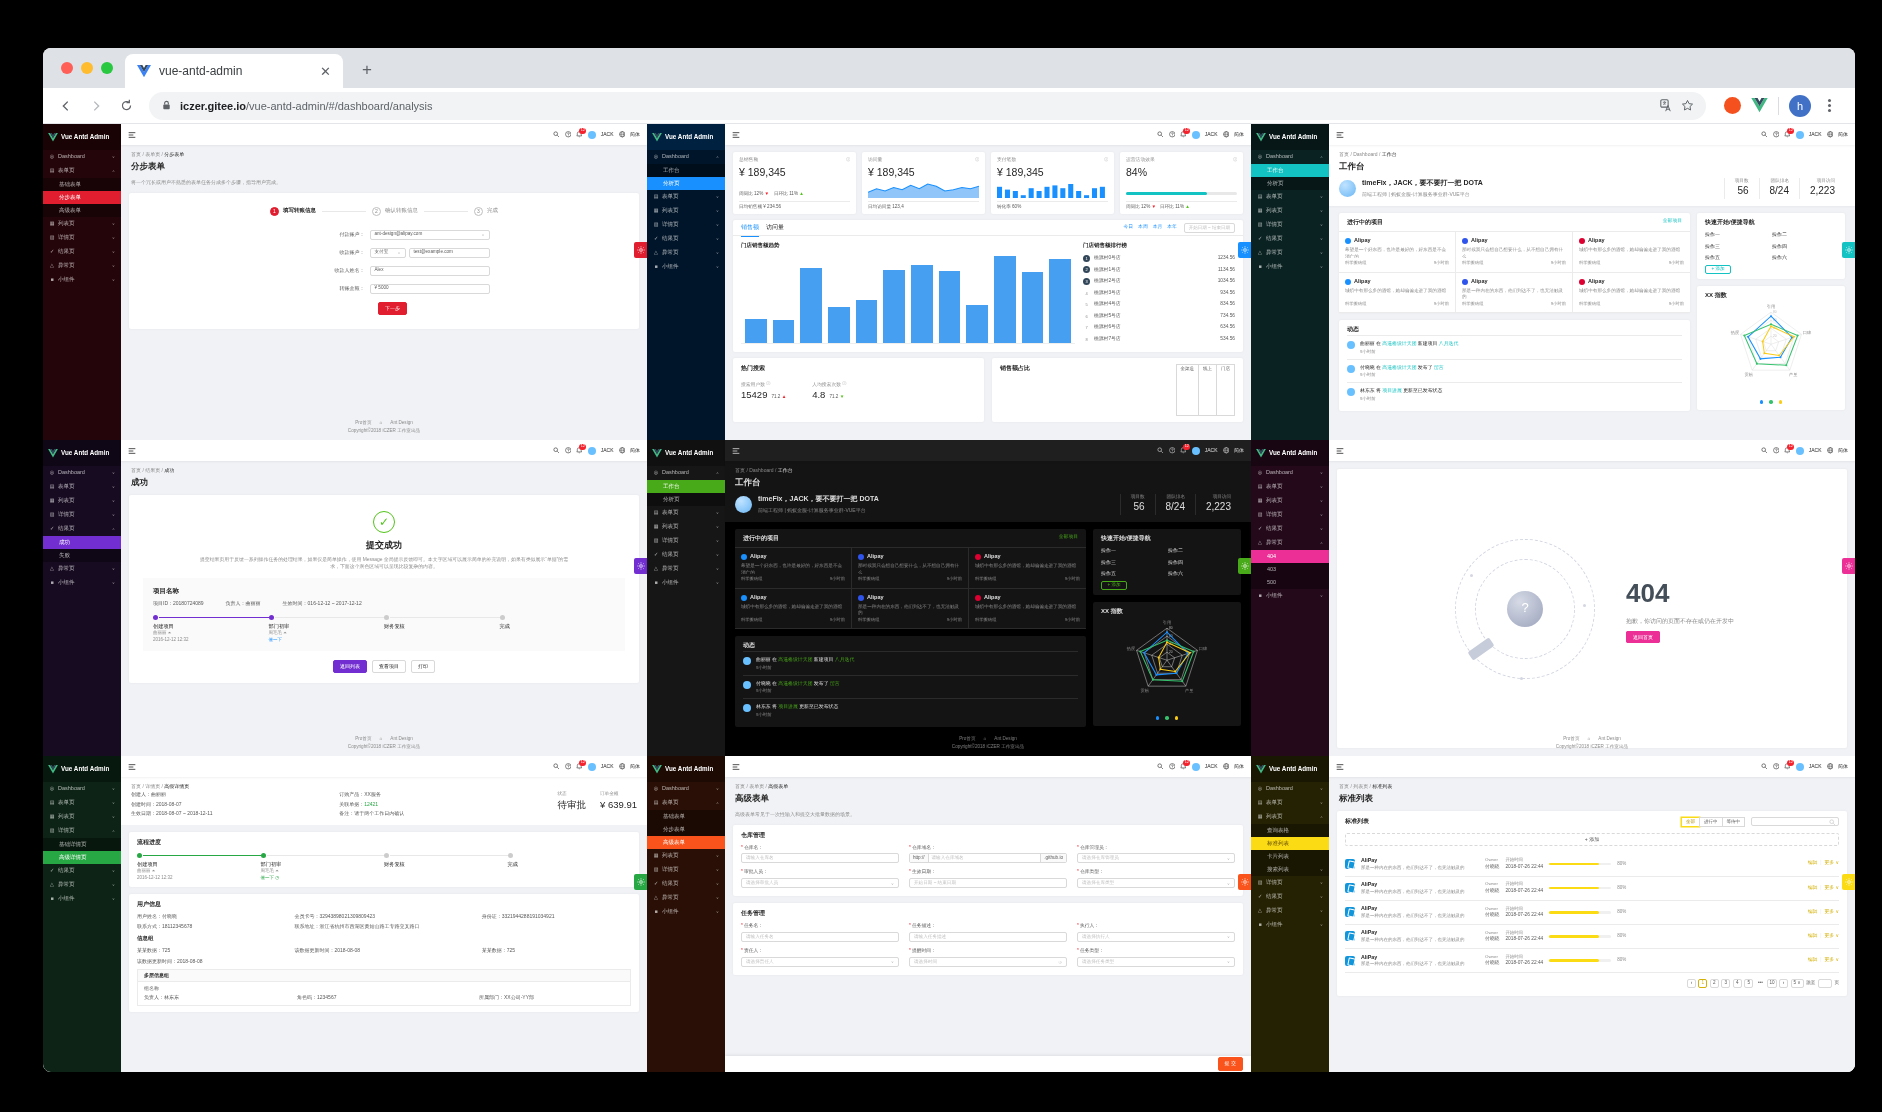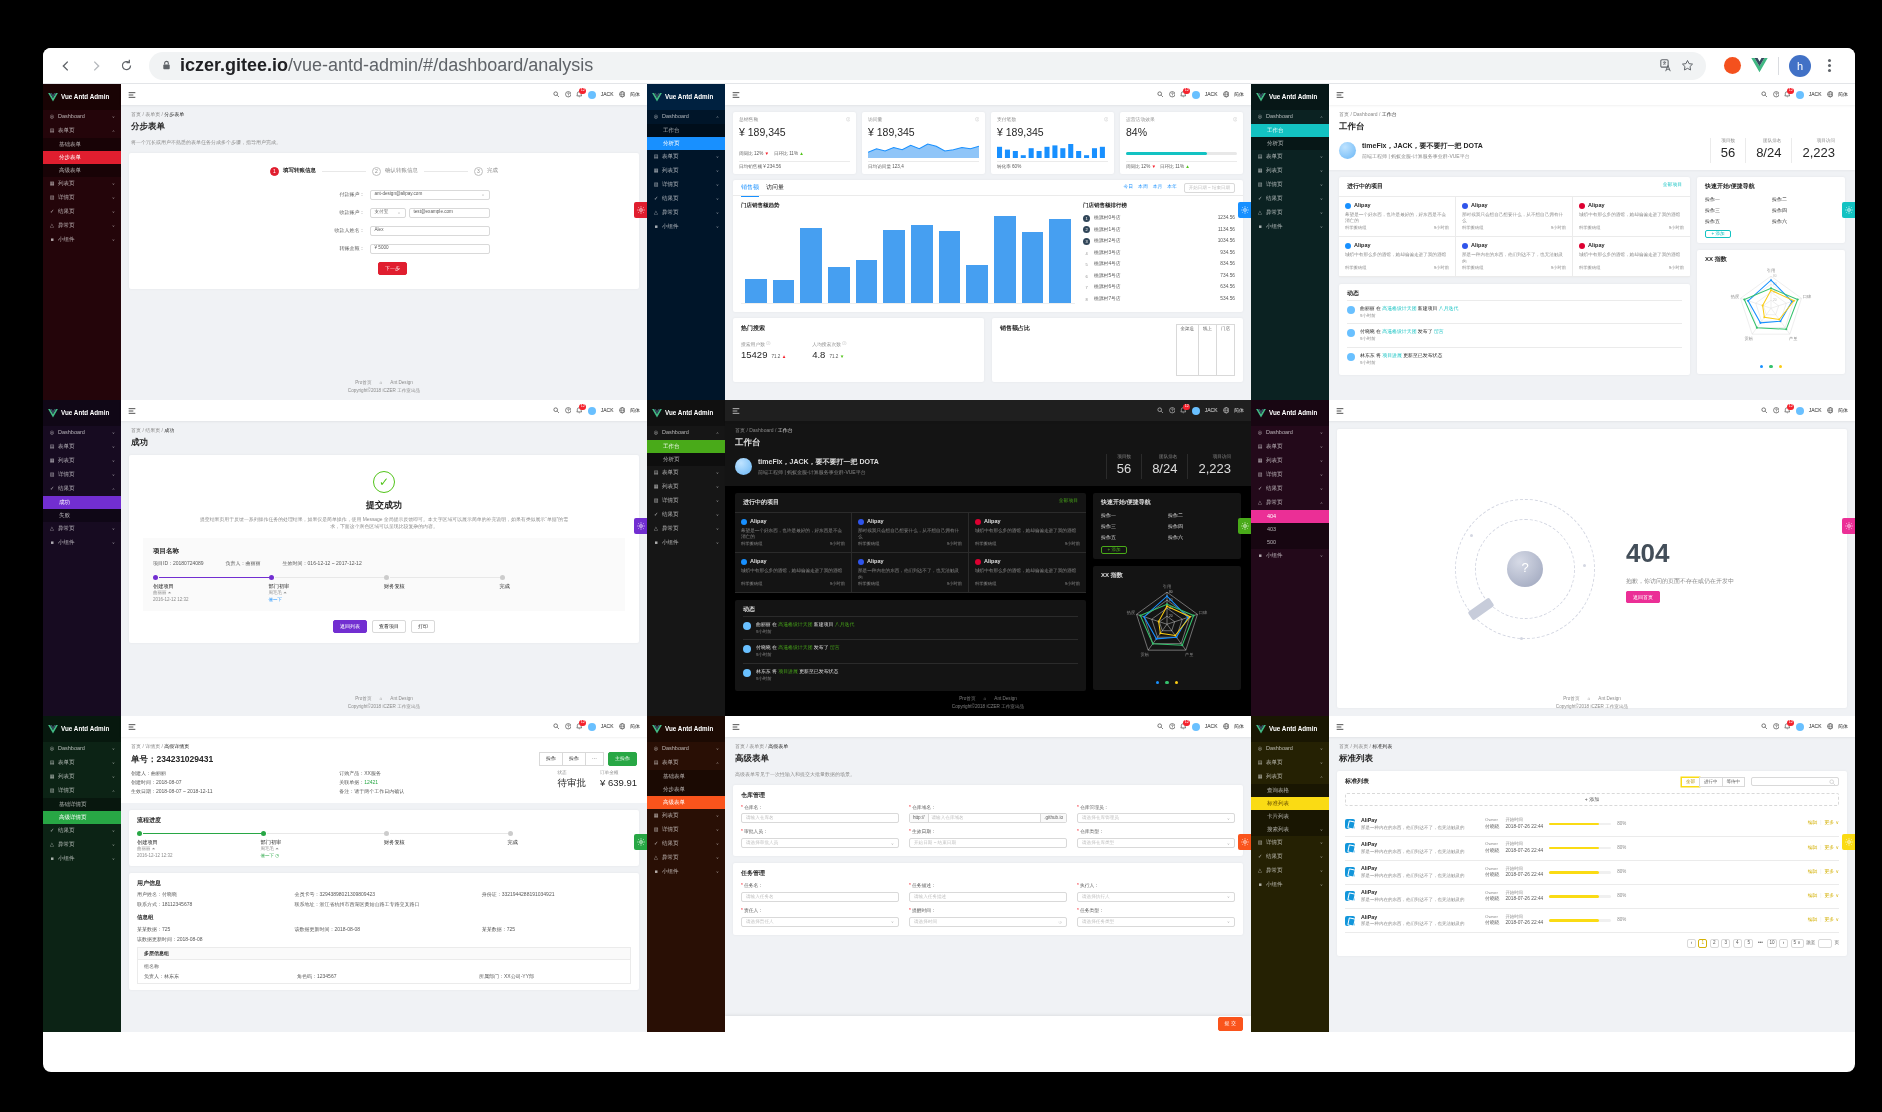--- a/index.html
+++ b/index.html
@@ -11,21 +11,21 @@
 .light{width:12px;height:12px;border-radius:50%}
 .l-red{background:#ff5f57}.l-yel{background:#febc2e}.l-grn{background:#28c840}
 .tab{position:absolute;left:82px;bottom:0;height:34px;width:218px;background:#fff;border-radius:8px 8px 0 0;display:flex;align-items:center;gap:8px;padding:0 12px}
 .tab-title{font-size:12px;color:#3c4043;flex:1;white-space:nowrap;overflow:hidden}
 .tab-close{color:#5f6368;font-size:13px;cursor:default}
 .newtab{position:absolute;left:312px;bottom:6px;width:24px;height:24px;color:#5f6368;font-size:17px;text-align:center;line-height:23px}
 .toolbar{height:36px;background:#fff;display:flex;align-items:center;gap:4px;padding:0 10px;border-bottom:1px solid #e3e5e8}
 .navbtn{width:26px;height:26px;display:flex;align-items:center;justify-content:center;color:#5f6368}
 .navbtn.dis{color:#b6b9bd}
 .urlbar{flex:1;height:28px;background:#f1f3f4;border-radius:14px;display:flex;align-items:center;padding:0 12px;gap:8px;margin:0 6px}
-.url{font-size:18px;color:#202124;white-space:nowrap;overflow:hidden;flex:1}
+.url{font-size:11px;color:#202124;white-space:nowrap;overflow:hidden;flex:1}
 .url .path{color:#5f6368}
 .ubtn{color:#5f6368;display:flex;align-items:center}
 .ext{display:flex;align-items:center;gap:10px;padding:0 8px}
 .extdot{width:17px;height:17px;border-radius:50%;background:#f4511e}
 .vline{width:1px;height:18px;background:#dadce0}
 .avatar-h{width:22px;height:22px;border-radius:50%;background:#4171c6;color:#fff;font-size:11px;display:flex;align-items:center;justify-content:center}
 .kebab{color:#5f6368;font-size:13px;letter-spacing:0;width:16px;text-align:center;line-height:5px}
 .kebab i{display:block;width:3px;height:3px;background:#5f6368;border-radius:50%;margin:2px auto}
 
 .grid{display:grid;grid-template-columns:repeat(3,1fr);grid-template-rows:repeat(3,316px);height:948px;background:#fff}
@@ -96,21 +96,21 @@
 .seg{border:1px solid #d9d9d9;font-size:4.5px;padding:1px 4px;color:#595959;margin-left:-1px}
 
 .wp-head{background:var(--card);padding:0 0 7px;flex:none;box-shadow:0 1px 2px rgba(0,0,0,.04)}
 .wp-hero{display:flex;align-items:center;padding:2px 10px 0;gap:6px}
 .wp-av{width:17px;height:17px;border-radius:50%;background:radial-gradient(circle at 35% 30%,#bfe3ff,#69b6f5);flex:none}
 .wp-greet{font-size:7px;font-weight:bold;color:var(--tx)}
 .wp-sub{font-size:5px;color:var(--sub);margin-top:2px}
 .wp-stats{margin-left:auto;display:flex}
 .wp-stat{padding:0 10px;border-left:1px solid var(--bd);text-align:right}
 .wp-stat .lb{font-size:4.6px;color:var(--sub)}
-.wp-stat .v{font-size:13px;color:var(--tx)}
+.wp-stat .v{font-size:10px;color:var(--tx)}
 .wp-body{display:flex;gap:7px;padding:7px 10px;flex:1;min-height:0}
 .wp-left{flex:1;min-width:0}
 .wp-right{width:148px;flex:none}
 .projcard{padding:0}
 .pc-head{display:flex;padding:5px 8px;border-bottom:1px solid var(--bd)}
 .pc-extra{margin-left:auto;font-size:4.8px;color:var(--accent)}
 .pgrid{display:grid;grid-template-columns:repeat(3,1fr)}
 .pcell{border-right:1px solid var(--bd);border-bottom:1px solid var(--bd);padding:5px 6px;min-height:34px}
 .pcell:nth-child(3n){border-right:none}
 .pc-t{display:flex;align-items:center;gap:3px;font-size:5.5px;font-weight:bold;color:var(--tx)}
@@ -232,20 +232,38 @@
 .flab{width:86px;text-align:right;font-size:5px;color:#595959;flex:none}
 .fctl{width:120px;display:flex;gap:3px}
 .fctl .inp{flex:1;color:#595959}
 .sf-btn-row{display:flex;margin-top:2px}
 .sf-btn-row .btn{margin-left:229px}
 </style>
 </head>
 <body>
 
 <div class="window">
+  <div class="tabbar">
+    <div class="lights">
+      <span class="light l-red"></span>
+      <span class="light l-yel"></span>
+      <span class="light l-grn"></span>
+    </div>
+    <div class="tab">
+      <span style="display:flex">
+        <svg width="14" height="13" viewBox="0 0 24 22">
+            <path fill="#3b82f6" d="M0 0h4.8L12 12 19.2 0H24L12 21z"></path>
+            <path fill="#35495e" d="M4.8 0h4.4L12 5 14.8 0h4.4L12 12z"></path>
+          </svg>
+      </span>
+      <span class="tab-title">vue-antd-admin</span>
+      <span class="tab-close">✕</span>
+    </div>
+    <div class="newtab">+</div>
+  </div>
   <div class="toolbar">
     <span class="navbtn">
       <svg width="14" height="14" viewBox="0 0 16 16">
           <path d="M10 3 5 8l5 5" fill="none" stroke="#5f6368" stroke-width="1.6"></path>
         </svg>
     </span>
     <span class="navbtn dis">
       <svg width="14" height="14" viewBox="0 0 16 16">
           <path d="M6 3l5 5-5 5" fill="none" stroke="#b6b9bd" stroke-width="1.6"></path>
         </svg>
@@ -1743,29 +1761,20 @@
                   <circle cx="6" cy="6" r="5" fill="none" stroke="currentColor" stroke-width="1"></circle>
                   <ellipse cx="6" cy="6" rx="2.2" ry="5" fill="none" stroke="currentColor" stroke-width=".8"></ellipse>
                   <line x1="1" y1="6" x2="11" y2="6" stroke="currentColor" stroke-width=".8"></line>
                 </svg>
               </span>
               <span class="hd-user">简体</span>
             </div>
           </div>
           <div class="whiteband">
             <div class="crumbs"><span>首页</span><span> / </span><span>详情页</span><span> / </span><b>高级详情页</b></div>
-            <div class="dt-head-row">
-              <span style="font-size: 8.5px; font-weight: bold;">单号：234231029431</span>
-              <div class="dt-actions">
-                <span class="btn">操作</span>
-                <span class="btn">操作</span>
-                <span class="btn">···</span>
-                <span class="btn pri">主操作</span>
-              </div>
-            </div>
             <div class="dt-meta">
               <div class="dt-cols">
                 <div>创建人：曲丽丽</div>
                 <div>订购产品：XX服务</div>
                 <div>创建时间：2018-08-07</div>
                 <div>关联单据：<span class="lk">12421</span></div>
                 <div>生效日期：2018-08-07 ~ 2018-12-11</div>
                 <div>备注：请于两个工作日内确认</div>
               </div>
               <div class="dt-kpis">

